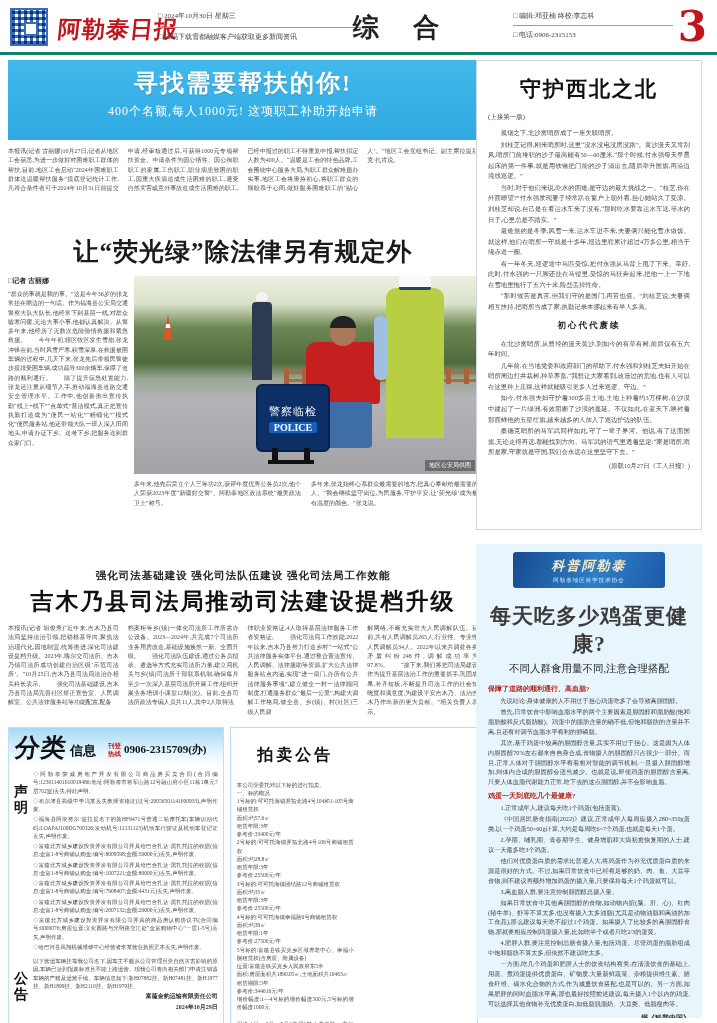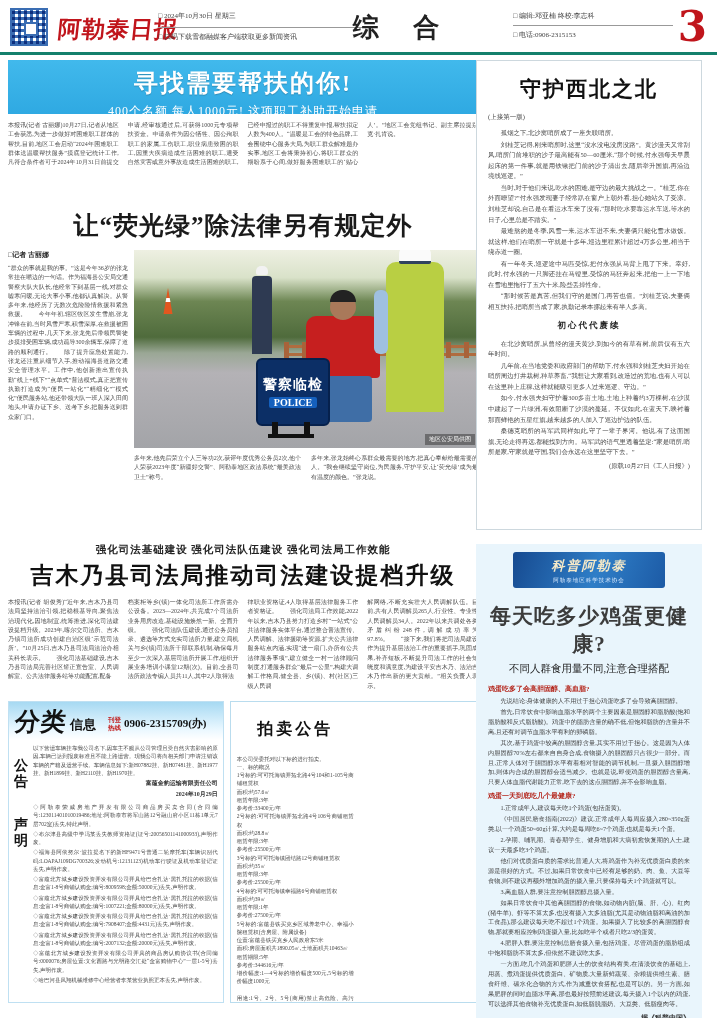--- a/index.html
+++ b/index.html
@@ -21,21 +21,21 @@
   .secttl{position:absolute;left:330px;top:4px;width:130px;text-align:center;
           font-size:26px;font-weight:bold;letter-spacing:14px;color:#222;white-space:nowrap;}
   .edblk{position:absolute;left:505px;top:5px;width:160px;font-size:7px;color:#444;}
   .edblk .rule{border-top:1px solid #999;margin:4px 0 4px 0;width:160px;}
   .pageno{position:absolute;right:2px;top:-4px;font-size:42px;font-weight:bold;color:#c0151c;font-family:"DejaVu Serif",serif;}
   .tealrule{position:absolute;left:0;top:52px;width:717px;height:3px;background:#14806c;}
   
   .leftcol{position:absolute;left:8px;top:60px;width:470px;}
   .rightcol{position:absolute;left:476px;top:60px;width:226px;height:982px;}
   
-  .bannerad{height:54px;background:linear-gradient(#41b9ec,#2fa9e2);text-align:center;color:#fff;margin-bottom:7px;}
+  .bannerad{height:80px;background:linear-gradient(#41b9ec,#2fa9e2);text-align:center;color:#fff;margin-bottom:7px;}
   .bannerad .t{font-size:24px;font-weight:bold;letter-spacing:2px;padding-top:7px;text-shadow:0 1px 1px rgba(0,0,0,.2);}
   .bannerad .s{font-size:12px;margin-top:4px;letter-spacing:1px;}
   
   .smalltxt{font-size:6px;line-height:1.55;color:#4a4a4a;text-align:justify;}
   .lead{column-count:4;column-gap:9px;height:84px;overflow:hidden;margin-bottom:4px;}
   .h1{font-size:25px;font-weight:bold;text-align:center;color:#1a1a1a;margin:4px 0 8px 0;letter-spacing:1px;}
   
   .a1{display:flex;height:284px;overflow:hidden;}
   .a1-left{width:120px;overflow:hidden;}
   .byline{font-size:7px;font-weight:bold;color:#333;margin-bottom:4px;}
@@ -52,21 +52,21 @@
   .off-back:before{content:"";position:absolute;left:4px;top:-10px;width:12px;height:9px;background:#f2f2f2;border-radius:5px 5px 2px 2px;}
   .rider-head{position:absolute;left:196px;top:44px;width:26px;height:26px;background:#a9795a;border-radius:50%;}
   .rider-head:before{content:"";position:absolute;left:0px;top:-4px;width:26px;height:12px;background:#222;border-radius:12px 12px 0 0;}
   .rider-body{position:absolute;left:172px;top:66px;width:74px;height:62px;background:#c61f1f;border-radius:10px 10px 4px 4px;}
   .rider-legs{position:absolute;left:182px;top:126px;width:56px;height:46px;background:#3f6ea6;border-radius:4px;}
   .off-front{position:absolute;left:252px;top:12px;width:58px;height:150px;background:#b9cf43;border-radius:10px 10px 0 0;}
   .off-front:before{content:"";position:absolute;left:13px;top:-16px;width:32px;height:15px;background:#fafafa;border-radius:8px 8px 2px 2px;border-bottom:3px solid #30425e;}
   .off-front:after{content:"";position:absolute;left:-12px;top:28px;width:14px;height:64px;background:#9fc0e0;border-radius:6px;}
   .sign{position:absolute;left:122px;top:108px;width:70px;height:64px;background:#0c2f66;border-radius:6px;
         display:flex;flex-direction:column;align-items:center;justify-content:center;border:2px solid #06214d;}
-  .sign .z1{color:#fff;font-size:14px;font-weight:bold;letter-spacing:1px;}
+  .sign .z1{color:#fff;font-size:11px;font-weight:normal;letter-spacing:1px;}
   .sign .z2{color:#fff;font-size:10px;font-weight:bold;background:#1560bd;padding:0 5px;margin-top:3px;border-radius:2px;}
   .sign-leg{position:absolute;left:134px;top:172px;width:46px;height:16px;
             background:linear-gradient(#111,#111) 4px 0/6px 16px no-repeat,linear-gradient(#111,#111) 36px 0/6px 16px no-repeat,
                        linear-gradient(#111,#111) 0 12px/46px 4px no-repeat;}
   .caption{position:absolute;right:3px;bottom:3px;background:rgba(60,60,60,.55);color:#fff;font-size:6px;padding:1px 4px;}
   .a1-cols{column-count:2;column-gap:10px;height:76px;overflow:hidden;margin-top:6px;}
   
   .kicker{font-size:10.5px;font-weight:bold;text-align:center;color:#222;margin-top:9px;letter-spacing:1px;}
   .h2{font-size:23px;font-weight:bold;text-align:center;color:#111;margin:3px 0 7px 0;letter-spacing:2px;}
   .a2{column-count:4;column-gap:9px;height:94px;overflow:hidden;}
@@ -188,40 +188,40 @@
           <span class="cl-brand">分类</span>
           <span class="cl-brand2">信息</span>
           <span class="cl-hot">
             <span>刊登</span>
             <span>热线</span>
           </span>
           <span class="cl-num">0906-2315709(办)</span>
         </div>
         <div class="cl-body">
           <div class="cl-sec">
-            <div class="cl-label">公告</div>
-            <div class="cl-items">
-              <p>以下营运车辆挂靠我公司名下,因车主不服从公司管理且受自然灾害影响的原因,车辆已达到报废标准且不能上路运营。现我公司将向相关部门申请注销该车辆的产籍及运营手续。车辆信息如下:新H07882挂、新H07481挂、新H1977挂、新H1899挂、新H2110挂、新H1970挂。</p>
-              <div class="cl-sig">富蕴金豹运输有限责任公司</div>
-              <div class="cl-sig">2024年10月29日</div>
-            </div>
-          </div>
-          <div class="cl-sec">
             <div class="cl-label">声明</div>
             <div class="cl-items">
                 <p>◇阿勒泰荣威房地产开发有限公司商品房买卖合同(合同编号:123011401010019486;地址:阿勒泰市将军山路12号融山府小区11栋1单元7层702室)丢失,特此声明。</p>
                 <p>◇布尔津县高级中学冯某丢失教师资格证(证号:20056501141000933),声明作废。</p>
                 <p>◇福海县阿依努尔·波拉提名下的新HF9471号普通二轮摩托车(车辆识别代码:LOAPAJ109DG700326;发动机号:12131123)机动车行驶证及机动车登记证丢失,声明作废。</p>
                 <p>◇富蕴北方城乡建设投资开发有限公司开具给巴合扎达·黑扎托拉的收据(信息:金富1-8号商铺认购金;编号:8009598;金额:50000元)丢失,声明作废。</p>
                 <p>◇富蕴北方城乡建设投资开发有限公司开具给巴合扎达·黑扎托拉的收据(信息:金富1-8号商铺认购金;编号:1007221;金额:80000元)丢失,声明作废。</p>
                 <p>◇富蕴北方城乡建设投资开发有限公司开具给巴合扎达·黑扎托拉的收据(信息:金富1-8号商铺认购金;编号:7908407;金额:4431元)丢失,声明作废。</p>
                 <p>◇富蕴北方城乡建设投资开发有限公司开具给巴合扎达·黑扎托拉的收据(信息:金富1-8号商铺认购金;编号:2007132;金额:20000元)丢失,声明作废。</p>
                 <p>◇富蕴北方城乡建设投资开发有限公司开具的商品房认购协议书(合同编号:0000076;房屋位置:文化西路与光明路交汇处“金富购物中心”一层1-5号)丢失,声明作废。</p>
                 <p>◇哈巴河县凤翔机械维修中心经营者李某营业执照正本丢失,声明作废。</p>
               </div>
+          </div>
+          <div class="cl-sec">
+            <div class="cl-label">公告</div>
+            <div class="cl-items">
+              <p>以下营运车辆挂靠我公司名下,因车主不服从公司管理且受自然灾害影响的原因,车辆已达到报废标准且不能上路运营。现我公司将向相关部门申请注销该车辆的产籍及运营手续。车辆信息如下:新H07882挂、新H07481挂、新H1977挂、新H1899挂、新H2110挂、新H1970挂。</p>
+              <div class="cl-sig">富蕴金豹运输有限责任公司</div>
+              <div class="cl-sig">2024年10月29日</div>
+            </div>
           </div>
         </div>
       </div>
 
       <div class="auction">
         <div class="au-col first">
           <div class="au-title">拍卖公告</div>
           <span>本公司受委托对以下标的进行拍卖。
 一、标的概况
 1号标的:可可托海镇开拓北路4号104和1-105号商铺租赁权
@@ -295,21 +295,21 @@
       <div class="g-attr">(原载10月27日《工人日报》)</div>
     </div>
 
     <div class="egg">
       <div class="egg-banner">
         <div class="b1">科普阿勒泰</div>
         <div class="b2">阿勒泰地区科学技术协会</div>
       </div>
       <h3>每天吃多少鸡蛋更健康?</h3>
       <div class="egg-sub">不同人群食用量不同,注意合理搭配</div>
-      <div class="egg-shead">鸡蛋吃多了会高胆固醇、高血脂?</div>
+      <div class="egg-shead">保障了道路的顺利通行、高血脂?</div>
       <div class="egg-paras">
           <p>先说结论:身体健康的人不用过于担心鸡蛋吃多了会导致高胆固醇。</p>
           <p>首先,日常饮食中影响血脂水平的两个主要因素是胆固醇和脂肪酸(饱和脂肪酸和反式脂肪酸)。鸡蛋中的脂肪含量的确不低,但饱和脂肪的含量并不高,且还有对调节血脂水平有利的卵磷脂。</p>
           <p>其次,基于鸡蛋中较高的胆固醇含量,其实不用过于担心。这是因为人体内胆固醇70%左右都来自自身合成,食物摄入的胆固醇只占很少一部分。而且,正常人体对于胆固醇水平有着相对智能的调节机制,一旦摄入胆固醇增加,则体内合成的胆固醇会适当减少。也就是说,即便鸡蛋的胆固醇含量高,只要人体血脂代谢能力正常,吃下去的这点胆固醇,并不会影响血脂。</p>
         </div>
       <div class="egg-shead">鸡蛋一天到底吃几个最健康?</div>
       <div class="egg-paras">
           <p>1.正常成年人,建议每天吃1个鸡蛋(包括蛋黄)。</p>
           <p>《中国居民膳食指南(2022)》建议,正常成年人每周应摄入280~350g蛋类,以一个鸡蛋50~60g计算,大约是每周吃6~7个鸡蛋,也就是每天1个蛋。</p>
           <p>2.孕期、哺乳期、青春期学生、健身增肌和大病初愈恢复期的人士,建议一天最多吃3个鸡蛋。</p>

